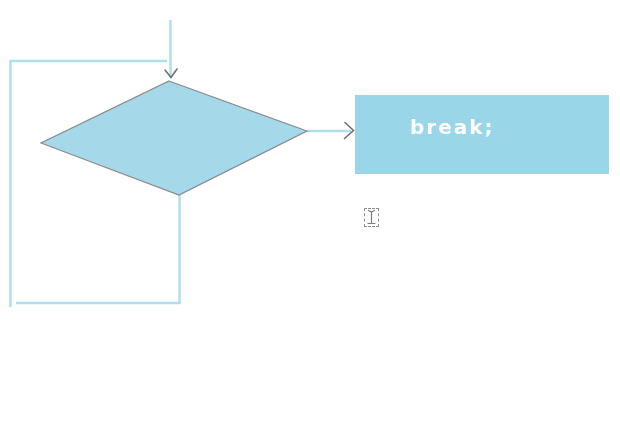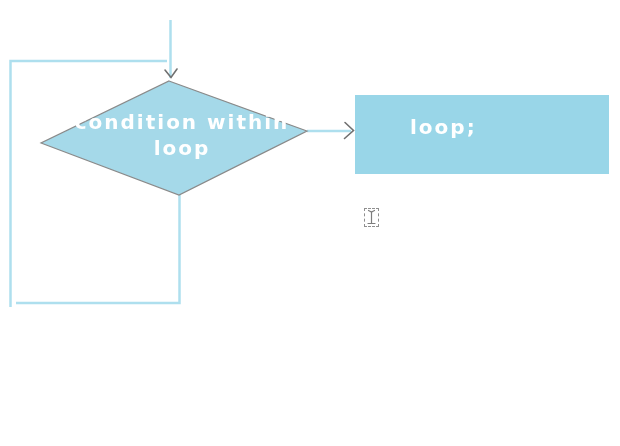--- a/index.html
+++ b/index.html
@@ -67,24 +67,22 @@
     <g fill="none" stroke-width="1.6" stroke-linecap="round" stroke="#707070">
       <path d="M165,70 L171,77.5 L177,69"></path>
       <path d="M345,122.5 L353.5,130.5 L344.5,138.5"></path>
     </g>
 
     <polygon points="169,81 307,131 179,195 41,143" stroke="#8a8a8a" stroke-width="1.2" fill="#a5d9e9"></polygon>
 
     <rect x="355" y="95" width="254" height="79" fill="#99d6e8"></rect>
   </svg>
 
-  <div class="label diamond-label">condition within
-loop</div>
 
-  <div class="label break-label">loop;</div>
+  <div class="label break-label">break;</div>
 
   <div class="text-cursor">
     <svg width="13" height="17" viewBox="0 0 13 17">
       <g stroke="#7d7d7d" stroke-width="1.2" fill="none" stroke-linecap="round">
         <line x1="6.5" y1="3" x2="6.5" y2="14"></line>
         <path d="M3.5,1.5 L6.5,3 L9.5,1.5"></path>
         <line x1="3" y1="14.5" x2="10" y2="14.5"></line>
       </g>
     </svg>
   </div>

